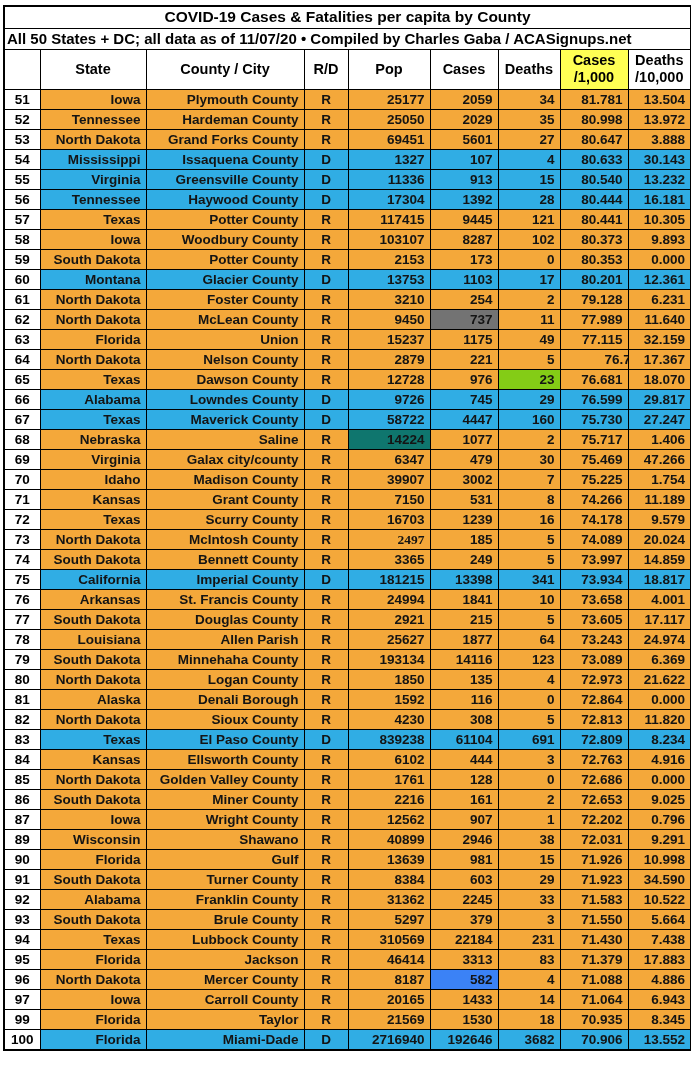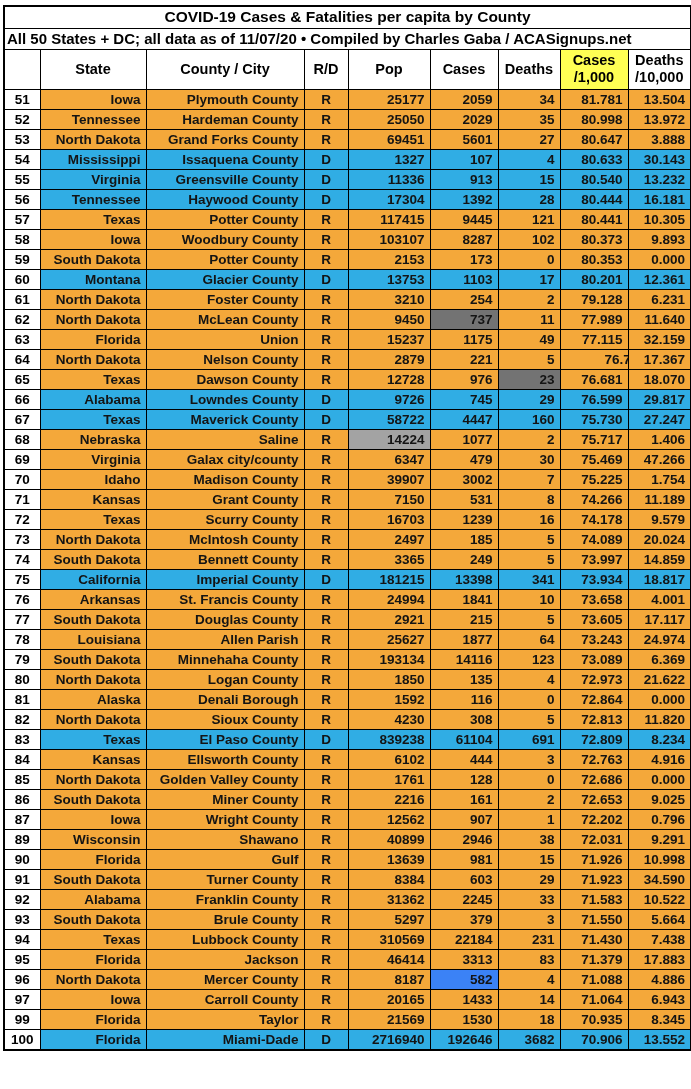--- a/index.html
+++ b/index.html
@@ -284,21 +284,21 @@
           <td class="al-r" style="background: rgb(244, 168, 58); padding-left: 44px;">76.763</td>
           <td class="al-r" style="background: rgb(244, 168, 58);">17.367</td>
         </tr>
         <tr>
           <td class="rank">65</td>
           <td class="al-r" style="background: rgb(244, 168, 58);">Texas</td>
           <td class="al-r" style="background: rgb(244, 168, 58);">Dawson County</td>
           <td class="al-c" style="background: rgb(244, 168, 58);">R</td>
           <td class="al-r" style="background: rgb(244, 168, 58);">12728</td>
           <td class="al-r" style="background: rgb(244, 168, 58);">976</td>
-          <td class="al-r" style="background: #737373;">23</td>
+          <td class="al-r" style="background: #84cc16;">23</td>
           <td class="al-r" style="background: rgb(244, 168, 58);">76.681</td>
           <td class="al-r" style="background: rgb(244, 168, 58);">18.070</td>
         </tr>
         <tr>
           <td class="rank">66</td>
           <td class="al-r" style="background: rgb(48, 173, 228);">Alabama</td>
           <td class="al-r" style="background: rgb(48, 173, 228);">Lowndes County</td>
           <td class="al-c" style="background: rgb(48, 173, 228);">D</td>
           <td class="al-r" style="background: rgb(48, 173, 228);">9726</td>
           <td class="al-r" style="background: rgb(48, 173, 228);">745</td>
@@ -315,21 +315,21 @@
           <td class="al-r" style="background: rgb(48, 173, 228);">4447</td>
           <td class="al-r" style="background: rgb(48, 173, 228);">160</td>
           <td class="al-r" style="background: rgb(48, 173, 228);">75.730</td>
           <td class="al-r" style="background: rgb(48, 173, 228);">27.247</td>
         </tr>
         <tr>
           <td class="rank">68</td>
           <td class="al-r" style="background: rgb(244, 168, 58);">Nebraska</td>
           <td class="al-r" style="background: rgb(244, 168, 58);">Saline</td>
           <td class="al-c" style="background: rgb(244, 168, 58);">R</td>
-          <td class="al-r" style="background: #a3a3a3; margin-left: 16px;">14224</td>
+          <td class="al-r" style="background: #0f766e; margin-left: 16px;">14224</td>
           <td class="al-r" style="background: rgb(244, 168, 58);">1077</td>
           <td class="al-r" style="background: rgb(244, 168, 58);">2</td>
           <td class="al-r" style="background: rgb(244, 168, 58);">75.717</td>
           <td class="al-r" style="background: rgb(244, 168, 58);">1.406</td>
         </tr>
         <tr>
           <td class="rank">69</td>
           <td class="al-r" style="background: rgb(244, 168, 58);">Virginia</td>
           <td class="al-r" style="background: rgb(244, 168, 58);">Galax city/county</td>
           <td class="al-c" style="background: rgb(244, 168, 58);">R</td>
@@ -370,21 +370,21 @@
           <td class="al-r" style="background: rgb(244, 168, 58);">1239</td>
           <td class="al-r" style="background: rgb(244, 168, 58);">16</td>
           <td class="al-r" style="background: rgb(244, 168, 58);">74.178</td>
           <td class="al-r" style="background: rgb(244, 168, 58);">9.579</td>
         </tr>
         <tr>
           <td class="rank">73</td>
           <td class="al-r" style="background: rgb(244, 168, 58);">North Dakota</td>
           <td class="al-r" style="background: rgb(244, 168, 58);">McIntosh County</td>
           <td class="al-c" style="background: rgb(244, 168, 58);">R</td>
-          <td class="al-r" style="background: rgb(244, 168, 58);">2497</td>
+          <td class="al-r" style="background: rgb(244, 168, 58); font-family: Liberation Serif, serif;">2497</td>
           <td class="al-r" style="background: rgb(244, 168, 58);">185</td>
           <td class="al-r" style="background: rgb(244, 168, 58);">5</td>
           <td class="al-r" style="background: rgb(244, 168, 58);">74.089</td>
           <td class="al-r" style="background: rgb(244, 168, 58);">20.024</td>
         </tr>
         <tr>
           <td class="rank">74</td>
           <td class="al-r" style="background: rgb(244, 168, 58);">South Dakota</td>
           <td class="al-r" style="background: rgb(244, 168, 58);">Bennett County</td>
           <td class="al-c" style="background: rgb(244, 168, 58);">R</td>

